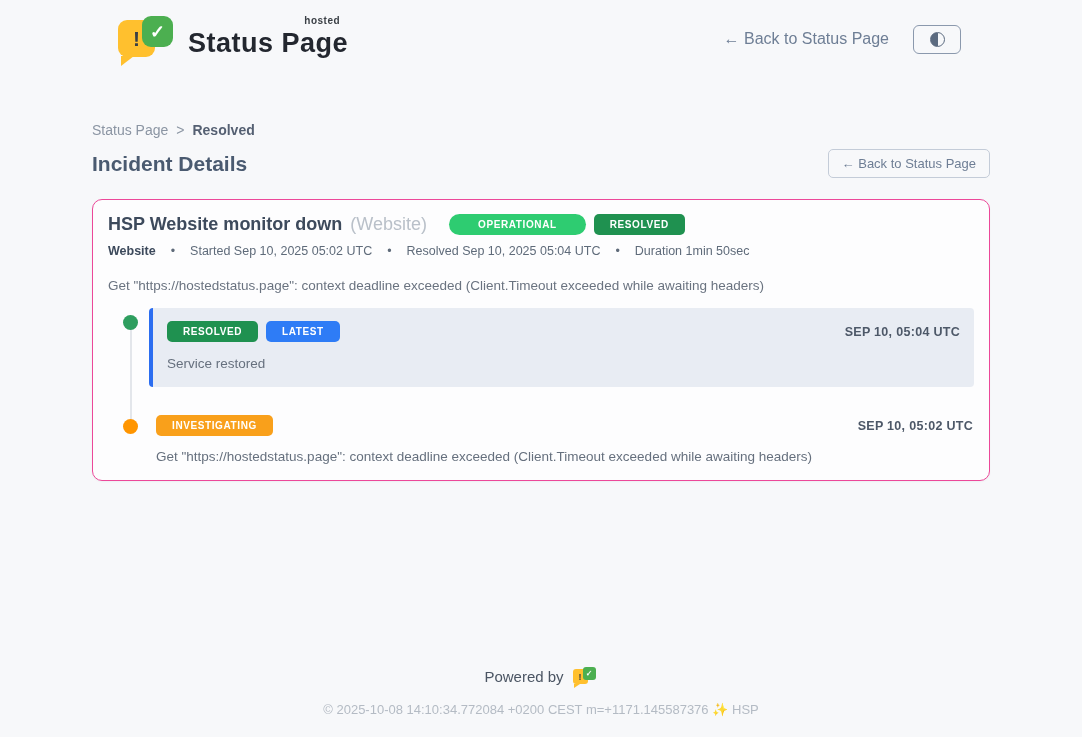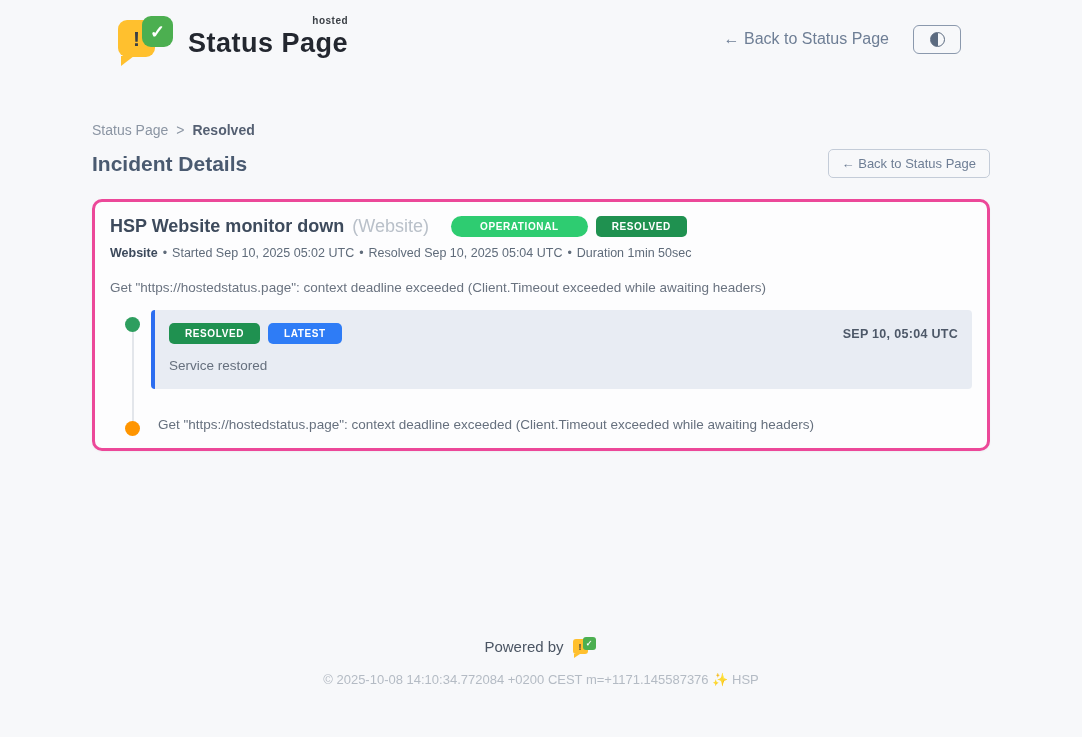--- a/index.html
+++ b/index.html
@@ -30,21 +30,21 @@
   }
   .logo-green {
     position:absolute; left:24px; top:0; width:31px; height:31px;
     background:#4caf50; border-radius:9px;
     display:flex; align-items:center; justify-content:center;
     color:#fff; font-weight:800; font-size:18px;
   }
   .wordmark { position:relative; padding-top:8px; }
   .wordmark-text { font-size:27px; font-weight:800; color:#23272f; letter-spacing:.5px; }
   .wordmark-sup {
-    position:absolute; top:-5px; right:0;
+    position:absolute; top:-5px; right:8px;
     font-size:10px; font-weight:600; color:#3a3f45; letter-spacing:.5px;
   }
   .header-right { display:flex; align-items:center; gap:24px; }
   .header-back { font-size:16px; color:#6e7e95; text-decoration:none; cursor:pointer; }
   .theme-btn {
     width:48px; height:29px; background:transparent;
     border:1px solid #8b99ad; border-radius:6px;
     display:flex; align-items:center; justify-content:center; cursor:pointer;
   }
   .half-circle {
@@ -64,39 +64,39 @@
   .nav-btn {
     font-family:"Liberation Sans", sans-serif;
     font-size:13px; color:#6e7e95; background:transparent;
     border:1px solid #c4ccd8; border-radius:5px;
     padding:6px 13px; cursor:pointer; white-space:nowrap;
   }
 
   
   .card {
     margin-top:21px; background:#fdfdfe;
-    border:3px solid #ec4899; border-radius:10px;
+    border:1px solid #ec4899; border-radius:10px;
     box-shadow:0 1px 2px rgba(16,24,40,.04);
     padding:14px 15px 16px;
   }
   .card-title-row { display:flex; align-items:center; gap:8px; flex-wrap:wrap; }
   .card-title { font-size:18px; font-weight:700; color:#3d4a5c; }
   .card-scope { font-size:18px; font-weight:400; color:#b9c0c9; }
   .badge {
     display:inline-block; color:#fff; font-weight:700;
     font-size:10px; letter-spacing:.6px; text-transform:uppercase;
   }
   .badge-pill  { background:#2ecc71; border-radius:999px; padding:5px 29px; margin-left:14px; }
   .badge-rect  { border-radius:5px; padding:5px 16px; }
   .bg-green-dark { background:#1f9150; }
   .bg-blue       { background:#2e7cf6; }
   .bg-orange     { background:#f9a01b; }
   .ml8 { margin-left:8px; }
   .meta {
-    display:flex; gap:5px; align-items:center;
+    display:flex; gap:15px; align-items:center;
     margin-top:9px; font-size:12.5px; color:#5f6b7a; white-space:nowrap;
   }
   .meta .meta-component { font-weight:700; color:#3d4a5c; }
   .description { margin-top:20px; font-size:13.5px; color:#6a7380; }
 
   
   .timeline { position:relative; margin-top:15px; }
   .timeline::before {
     content:""; position:absolute; left:22px; top:14px;
     width:2px; height:100px; background:#e3e6eb;
@@ -218,20 +218,26 @@
             </div>
             <span class="t-time">SEP 10, 05:04 UTC</span>
           </div>
           <div class="t-msg">Service restored</div>
         </div>
       </div>
 
       <div class="t-entry">
         <span class="t-dot t-dot-orange"></span>
         <div class="t-plain">
+          <div class="t-head">
+            <div class="t-badges">
+              <span class="badge badge-rect bg-orange">INVESTIGATING</span>
+            </div>
+            <span class="t-time">SEP 10, 05:02 UTC</span>
+          </div>
           <div class="t-msg">Get "https://hostedstatus.page": context deadline exceeded (Client.Timeout exceeded while awaiting headers)</div>
         </div>
       </div>
 
     </div>
   </div>
 
   <div class="footer">
     <div class="powered">
       <span>Powered by</span>

